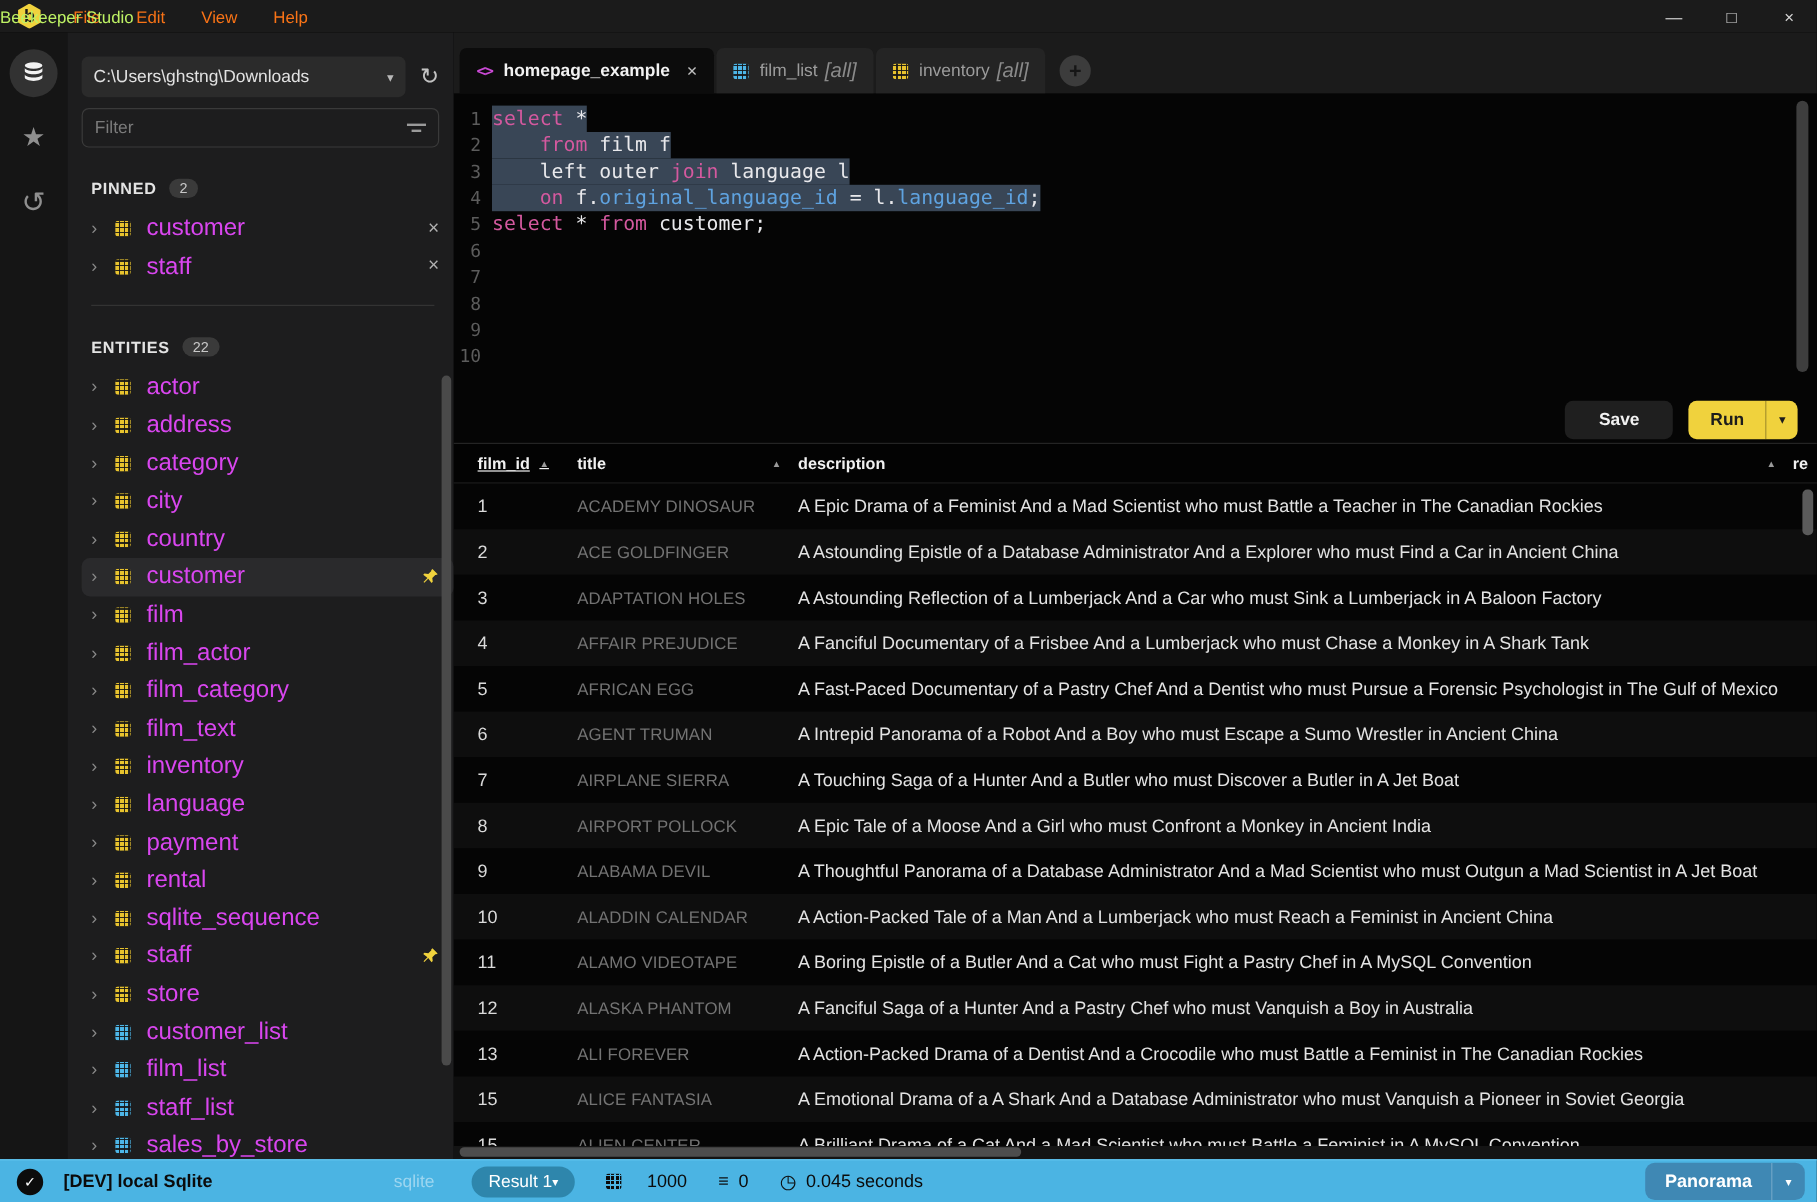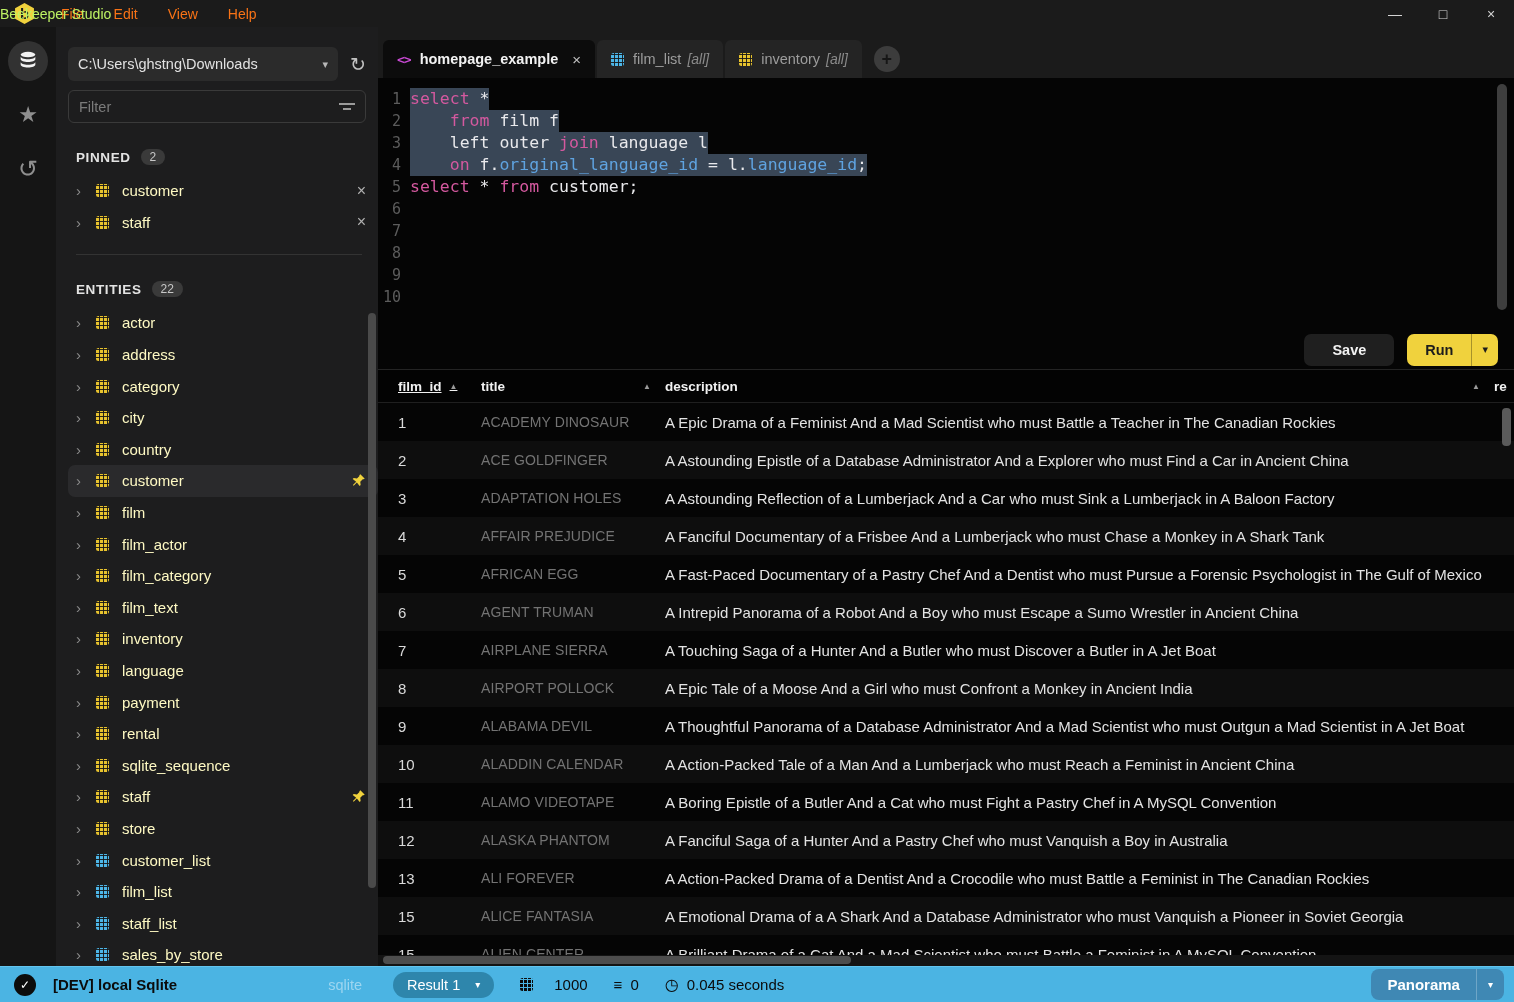--- a/index.html
+++ b/index.html
@@ -47,38 +47,38 @@
   .tree-row.hl { background:#2a2a2c; }
   .chev { color:#8a8a8a; font-size:15px; width:20px; flex:none; }
   .gicon { width:13px; height:13px; border-radius:2.5px; flex:none; margin-right:13px;
     background-color:#e8c32e;
     background-image:repeating-linear-gradient(0deg,transparent 0 3px,rgba(22,22,22,.9) 3px 4px),
                      repeating-linear-gradient(90deg,transparent 0 3px,rgba(22,22,22,.9) 3px 4px); }
   .gicon.blue { background-color:#4db6e8; }
   .gicon.black { background-color:#0b0b0b;
     background-image:repeating-linear-gradient(0deg,transparent 0 3px,#4bb4e3 3px 4px),
                      repeating-linear-gradient(90deg,transparent 0 3px,#4bb4e3 3px 4px); }
-  .tree-label { color:#fef9c3; font-size:15px; white-space:nowrap; }
+  .tree-label { color:#d946ef; font-size:20px; white-space:nowrap; }
   .tree-close { margin-left:auto; color:#b2b2b2; font-size:16px; }
   .pin { margin-left:auto; width:15px; height:15px; }
   .sb-divider { border-top:1px solid #333; margin:16px 16px 0 8px; }
   .sb-scroll { position:absolute; right:2px; top:286px; width:8px; height:575px; background:#4a4a4a; border-radius:4px; }
 
   
   .main { position:absolute; left:378px; top:27px; right:0; bottom:36px; background:#060606; }
 
   .tabbar { height:51px; background:#1b1b1b; display:flex; align-items:flex-end; padding-left:5px; }
   .tab { height:38px; display:flex; align-items:center; padding:0 14px; background:#242424; margin-right:2px;
     border-radius:6px 6px 0 0; }
   .tab.active { background:#0c0c0c; }
   .tab-icon-code { color:#cb4ad6; font-weight:bold; font-size:13px; margin-right:9px; letter-spacing:-1px; font-family:"DejaVu Sans Mono", monospace; }
   .tab .gicon { margin-right:9px; }
   .tab-label { font-size:14.5px; color:#9c9c9c; }
   .tab.active .tab-label { color:#f2f2f2; font-weight:bold; }
-  .tab-suffix { font-size:14px; color:#8a8a8a; font-style:italic; margin-left:6px; }
+  .tab-suffix { font-size:17px; color:#8a8a8a; font-style:italic; margin-left:6px; }
   .tab-close { color:#c0c0c0; font-size:15px; margin-left:14px; }
   .tab-add { width:26px; height:26px; border-radius:50%; background:#3c3c3c; color:#161616; font-size:18px;
     display:flex; align-items:center; justify-content:center; margin:0 0 6px 10px; font-weight:bold; }
 
   .editor { position:relative; height:252px; background:#050505; padding-top:10px;
     font-family:"DejaVu Sans Mono", monospace; font-size:16.5px; line-height:22px; }
   .ed-line { display:flex; }
   .ed-gutter { width:32px; flex:none; text-align:right; color:#5c5c5c; padding-right:9px; font-size:15px; }
   .ed-code { white-space:pre; }
   .ed-code.sel { background:#394656; }
@@ -118,21 +118,21 @@
   .hscroll-thumb { position:absolute; left:5px; top:1px; width:468px; height:8px; background:#4d4d4d; border-radius:4px; }
 
   
   .statusbar { position:absolute; left:0; bottom:0; width:1514px; height:36px; background:#4bb4e3;
     border-top:1px solid #63c5ef; display:flex; align-items:center; z-index:40; }
   .sb-left { width:378px; flex:none; display:flex; align-items:center; padding:0 16px 0 14px; }
   .check-circle { width:22px; height:22px; border-radius:50%; background:#0c0c0c; color:#fff; font-size:12px;
     display:flex; align-items:center; justify-content:center; margin-right:17px; flex:none; }
   .sb-conn { color:#0b0b0b; font-weight:bold; font-size:15px; }
   .sb-dbtype { margin-left:auto; color:#9dd6f0; font-size:14.5px; }
-  .result-btn { display:flex; align-items:center; gap:15px; background:#2e86ac; color:#fff; font-size:14.5px;
+  .result-btn { display:flex; align-items:center; gap:0; background:#2e86ac; color:#fff; font-size:14.5px;
     border-radius:15px; padding:5px 14px; margin-left:15px; }
   .result-caret { font-size:10px; color:#fff; }
   .sb-item { display:flex; align-items:center; gap:8px; margin-left:26px; color:#0b0b0b; font-size:15px; }
   .rows-glyph { font-size:15px; font-weight:bold; color:#0b0b0b; }
   .clock-glyph { font-size:16px; color:#0b0b0b; }
   .download-btn { margin-left:auto; margin-right:10px; display:flex; align-items:stretch; background:#3f88b4;
     border-radius:8px; overflow:hidden; }
   .download-main { color:#fff; font-weight:bold; font-size:15px; padding:7px 16px; }
   .download-sep { width:1px; background:rgba(255,255,255,.25); }
   .download-caret { display:flex; align-items:center; padding:0 11px; color:#fff; font-size:10px; }

